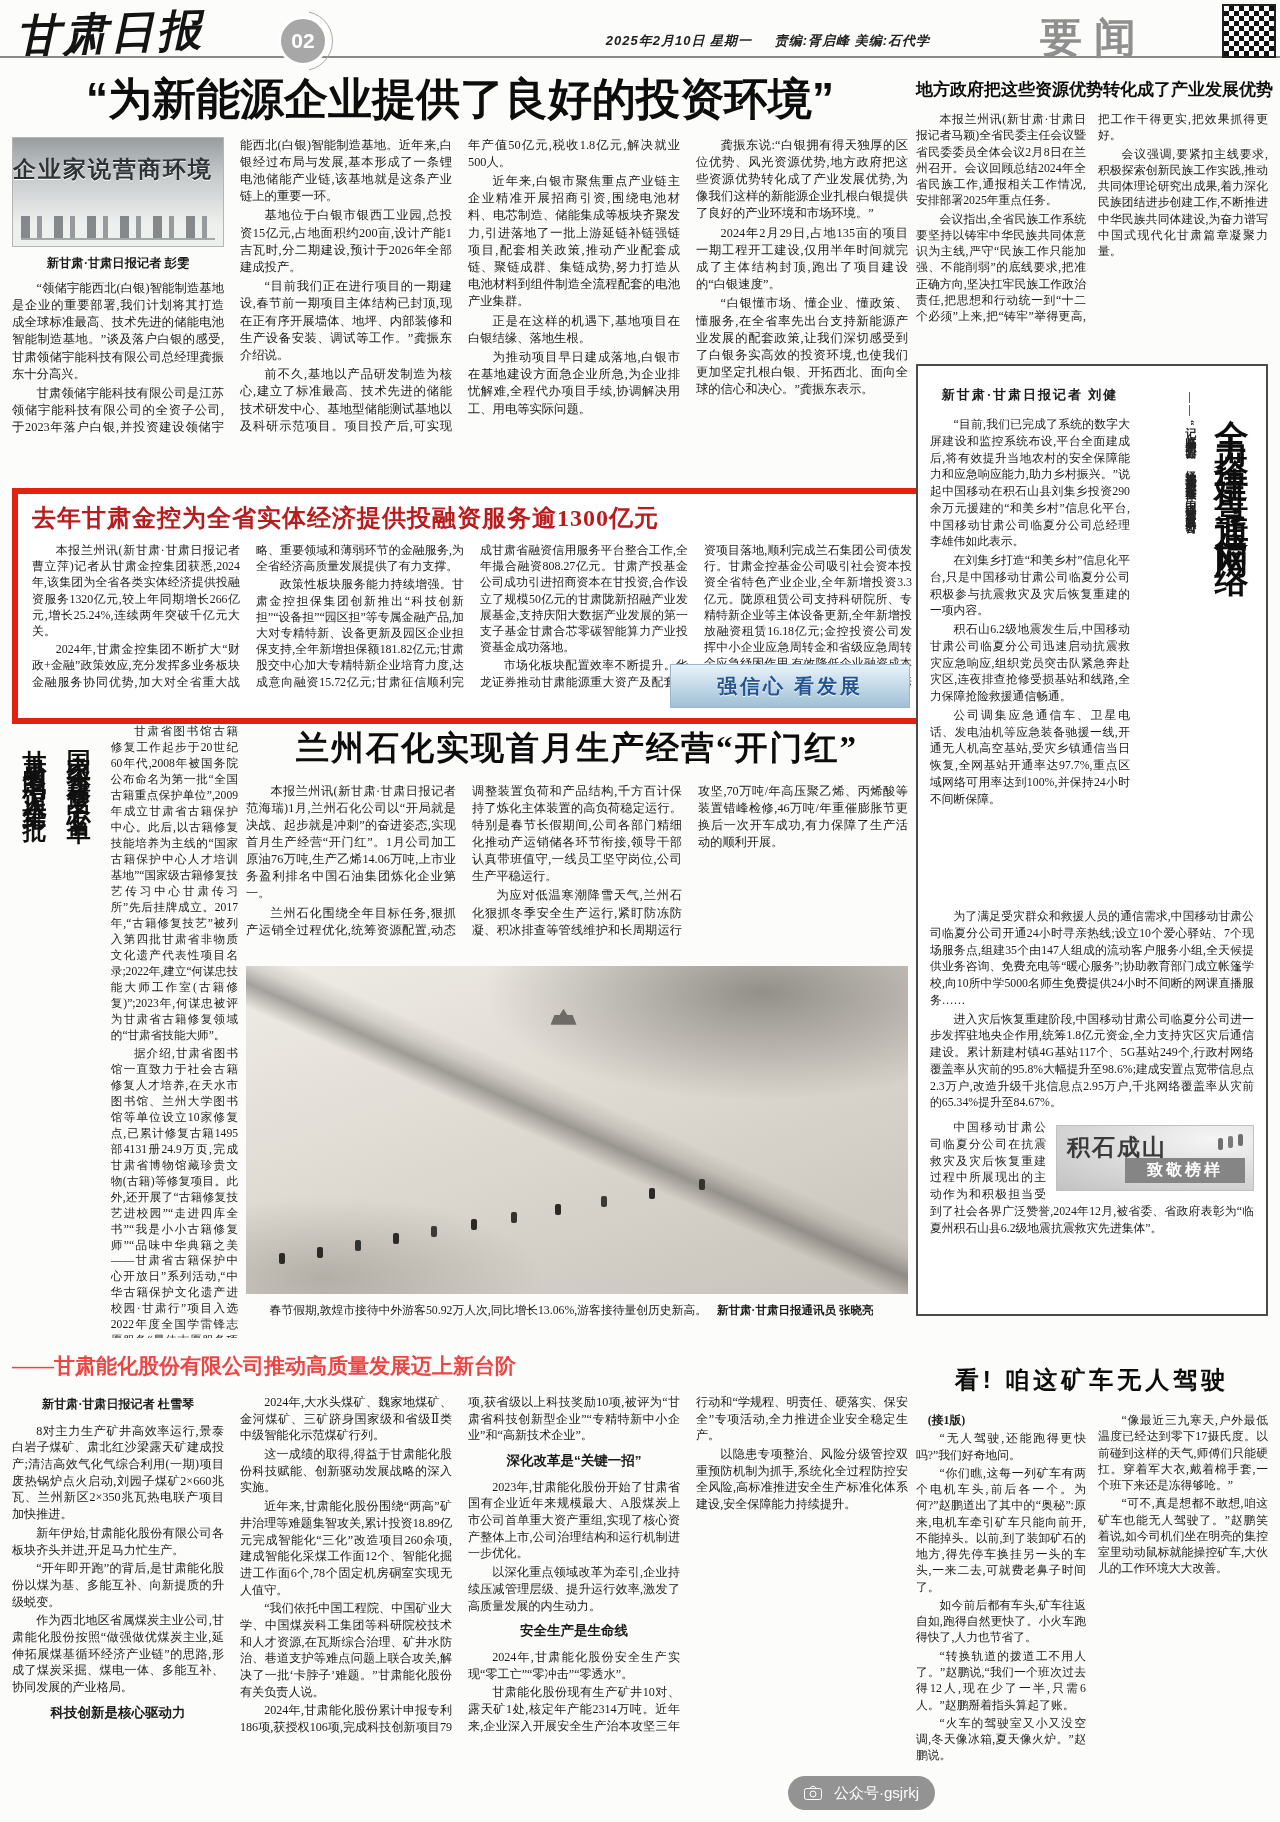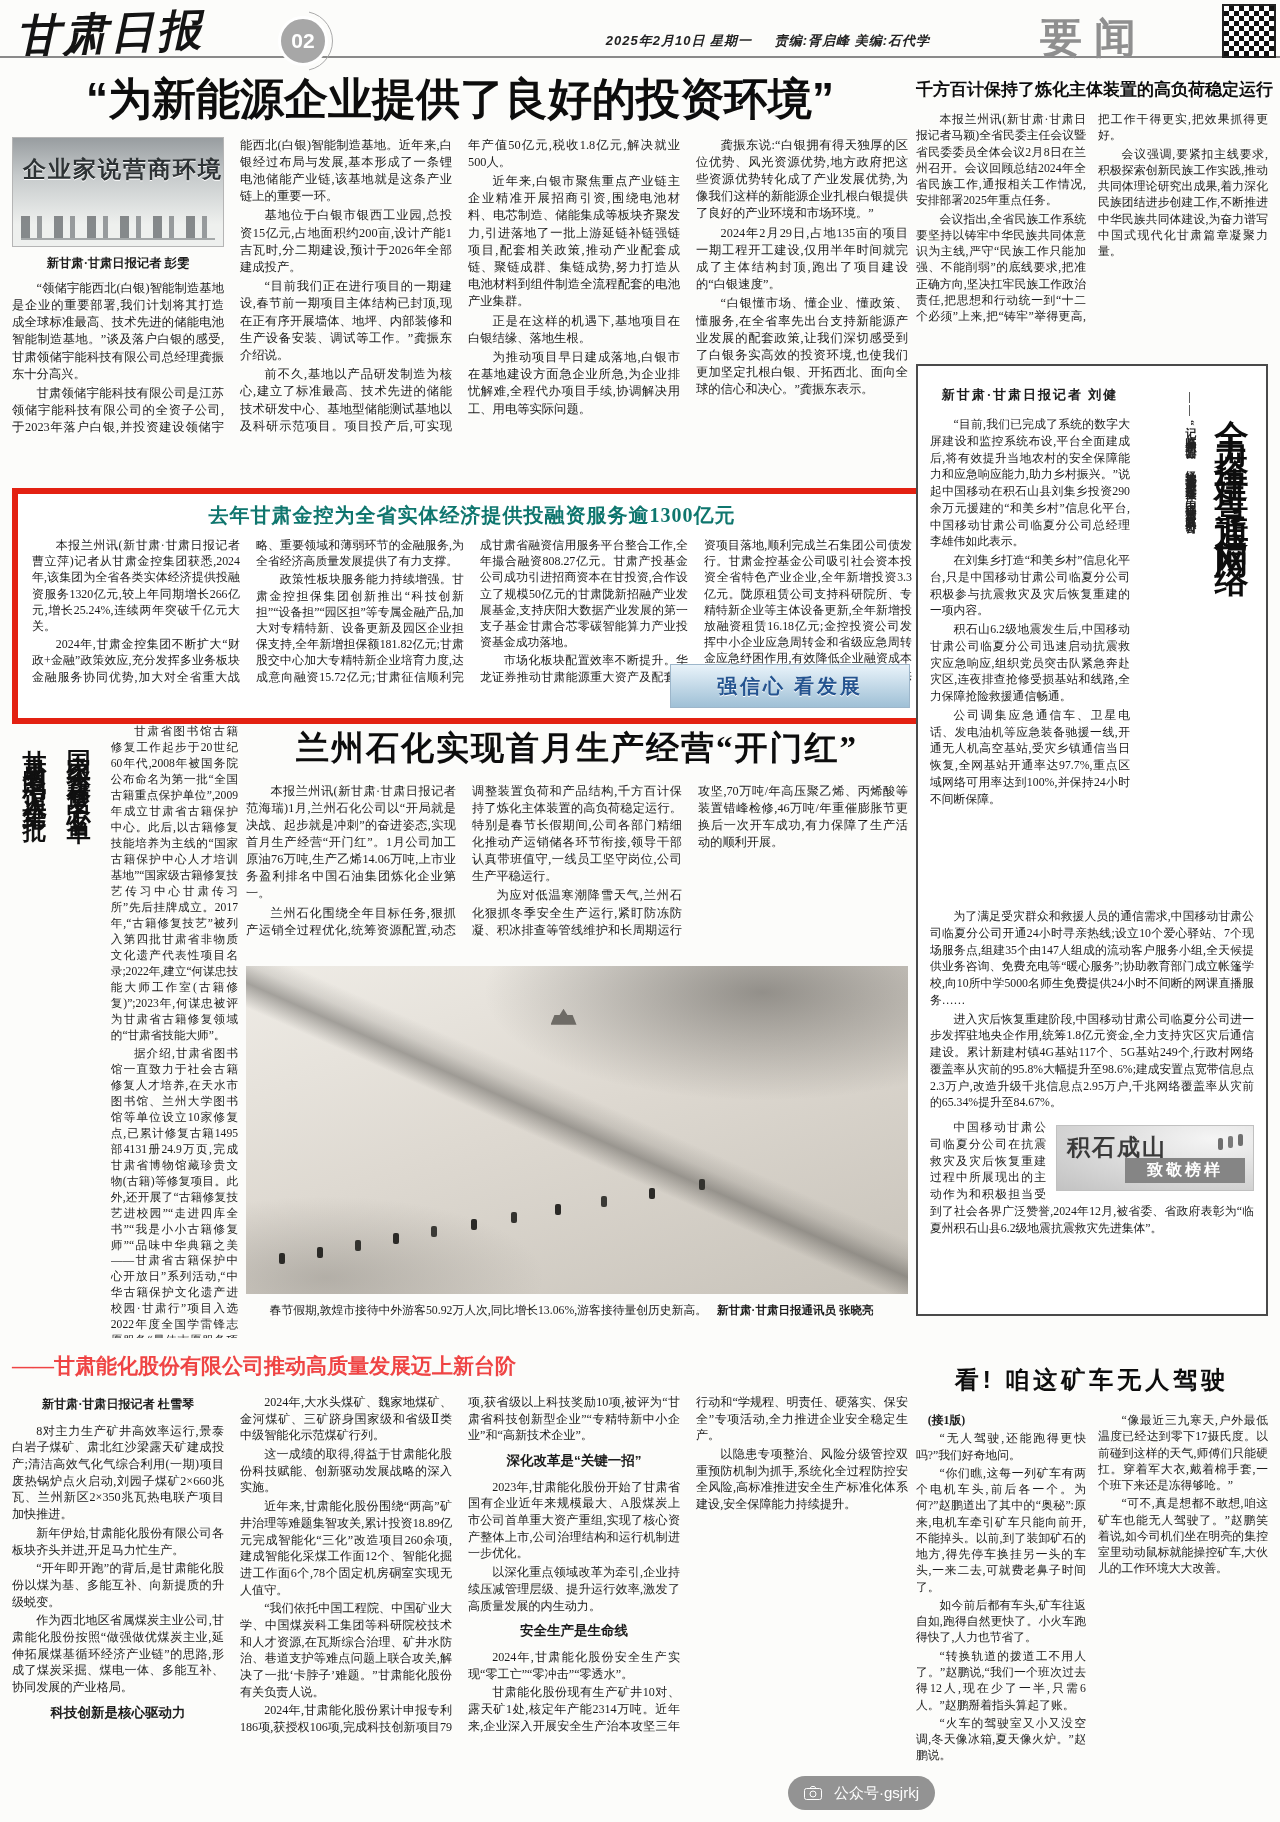--- a/index.html
+++ b/index.html
@@ -26,30 +26,30 @@
       outline:2px solid #222;}
   
   .cols{column-fill:auto;text-align:justify;overflow:hidden;}
   .byline{text-align:center;text-indent:0;font-weight:bold;margin:4px 0 8px;}
   
   .lead{position:absolute;left:12px;top:70px;width:896px;height:418px;}
   .lead h1{margin:4px 0 12px;text-align:center;font-size:44px;line-height:1.15;color:#0d0d0d;}
   .lead-body{height:310px;column-count:4;column-gap:16px;font-size:12.3px;line-height:1.4;}
   .kicker{position:relative;height:108px;margin-bottom:8px;border:1px solid #b5b5b5;overflow:hidden;
           background:linear-gradient(180deg,#989da0 0%,#c6cacb 35%,#eef0ee 80%);break-inside:avoid;}
-  .kicker-title{font-size:23px;font-weight:bold;color:#2d3234;text-align:right;margin-top:16px;
+  .kicker-title{font-size:23px;font-weight:bold;color:#2d3234;text-align:left;margin-top:16px;
                 letter-spacing:2px;text-shadow:0 1px 0 #fff;}
   .kicker-sky{position:absolute;bottom:6px;left:8px;right:8px;height:24px;opacity:.75;
       background:
         linear-gradient(0deg,#8c9093 2px,transparent 2px),
         repeating-linear-gradient(90deg,#63676a 0 9px,transparent 9px 16px,#7b7f82 16px 21px,transparent 21px 33px);}
   
   .redbox{position:absolute;left:12px;top:488px;width:880px;height:212px;border:6px solid #e32112;
           background:#fff;padding:6px 14px;}
-  .redbox h2{margin:2px 0 8px;text-align:center;font-size:20px;letter-spacing:1px;color:#0f766e;}
+  .redbox h2{margin:2px 0 8px;font-size:24px;letter-spacing:1px;color:#b91c1c;}
   .jin-body{height:148px;column-count:4;column-gap:16px;font-size:11.9px;line-height:1.36;}
   .qiang-badge{position:absolute;right:16px;bottom:10px;width:238px;height:42px;display:flex;
       align-items:center;justify-content:center;border:1px solid #9db6ca;z-index:2;
       background:linear-gradient(180deg,#e9f3fa 0%,#bcd4e4 60%,#9fc0d6 100%);
       font-weight:bold;font-size:20px;letter-spacing:3px;color:#24538f;text-shadow:0 1px 0 #fff;}
   
   .library{position:absolute;left:12px;top:724px;width:226px;height:614px;display:flex;gap:10px;}
   .v-title{writing-mode:vertical-lr;font-size:24px;font-weight:bold;line-height:1.85;
            letter-spacing:7px;color:#101010;padding-top:6px;}
   .v-title span{display:block;}
@@ -190,21 +190,21 @@
 
   <figure class="photo" style="margin:0;">
     <div class="pavilion"></div>
     <div class="people"></div>
   </figure>
   <div class="caption">
     <p class="cap"><span>春节假期,敦煌市接待中外游客50.92万人次,同比增长13.06%,游客接待量创历史新高。</span><b>新甘肃·甘肃日报通讯员 张晓亮</b></p>
   </div>
 
   <section class="minwei">
-    <h2>千方百计保持了炼化主体装置的高负荷稳定运行</h2>
+    <h2>地方政府把这些资源优势转化成了产业发展优势</h2>
     <div class="min-body cols">
       <p>本报兰州讯(新甘肃·甘肃日报记者马颖)全省民委主任会议暨省民委委员全体会议2月8日在兰州召开。会议回顾总结2024年全省民族工作,通报相关工作情况,安排部署2025年重点任务。</p>
         <p>会议指出,全省民族工作系统要坚持以铸牢中华民族共同体意识为主线,严守“民族工作只能加强、不能削弱”的底线要求,把准正确方向,坚决扛牢民族工作政治责任,把思想和行动统一到“十二个必须”上来,把“铸牢”举得更高,把工作干得更实,把效果抓得更好。</p>
         <p>会议强调,要紧扣主线要求,积极探索创新民族工作实践,推动共同体理论研究出成果,着力深化民族团结进步创建工作,不断推进中华民族共同体建设,为奋力谱写中国式现代化甘肃篇章凝聚力量。</p>
     </div>
   </section>
 
   <section class="liujian">
     <div class="lj-top">
       <div class="lj-left">

